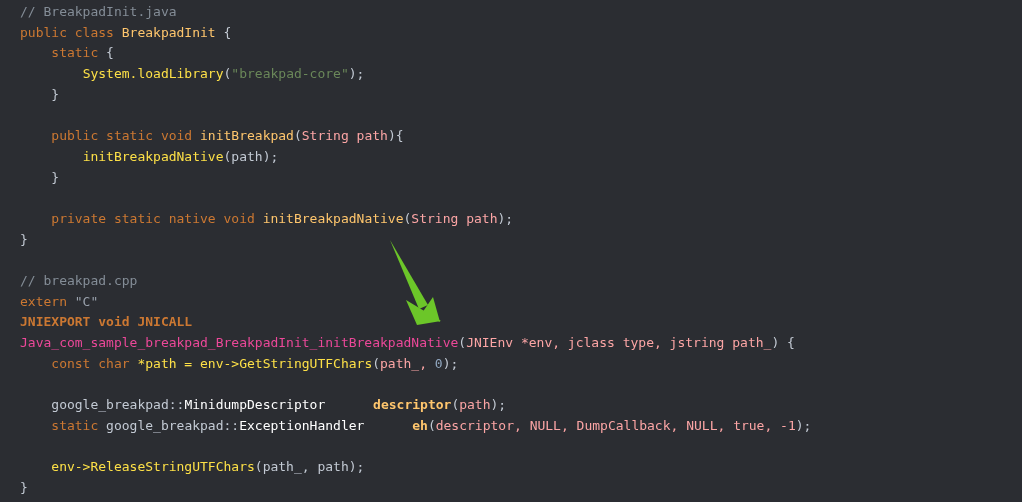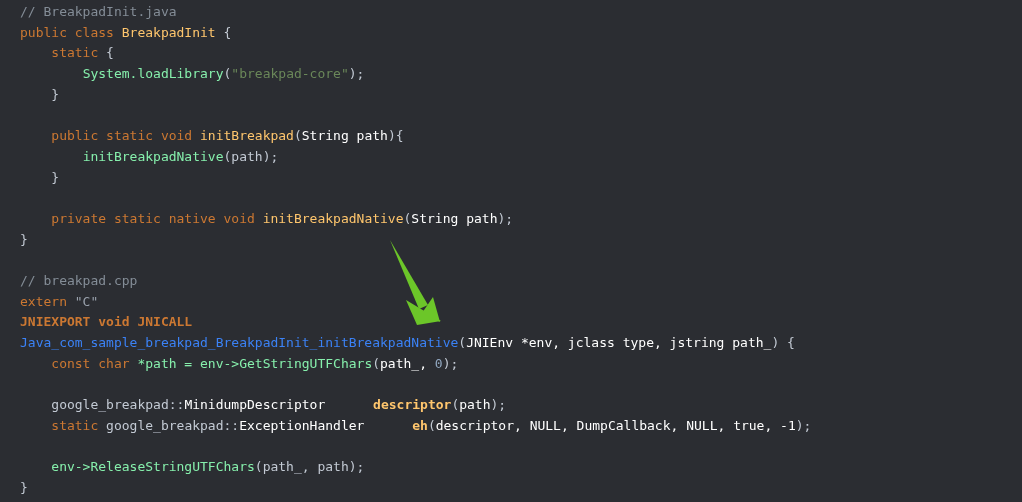--- a/index.html
+++ b/index.html
@@ -27,27 +27,27 @@
   }
   .code-line {
     height: 20.7px;
     white-space: pre;
     color: #c3cad4;
   }
   
   .t-comment  { color: #848d97; }
   .t-keyword  { color: #cc7832; }
   .t-class    { color: #ffc66d; font-weight: normal; }
-  .t-ident    { color: #86efac; }
+  .t-ident    { color: #fde047; }
   .t-string   { color: #6a8759; }
   .t-strplain { color: #9aa2ad; }
-  .t-type     { color: #ffffff; text-align: center; }
+  .t-type     { color: #fca5a5; text-align: center; }
   .t-punc     { color: #c3cad4; }
   .t-macro    { color: #cc7832; font-weight: bold; }
-  .t-fnname   { color: #3b82f6; }
+  .t-fnname   { color: #ec4899; }
   .t-ns       { color: #c3cad4; }
   .t-cls2     { color: #ffffff; }
   .t-var      { color: #ffc66d; font-weight: bold; margin-left: 40px; }
   .t-num      { color: #91a7c0; }
 
   #arrow-layer {
     position: absolute;
     left: 0; top: 0;
     width: 1022px;
     height: 502px;

